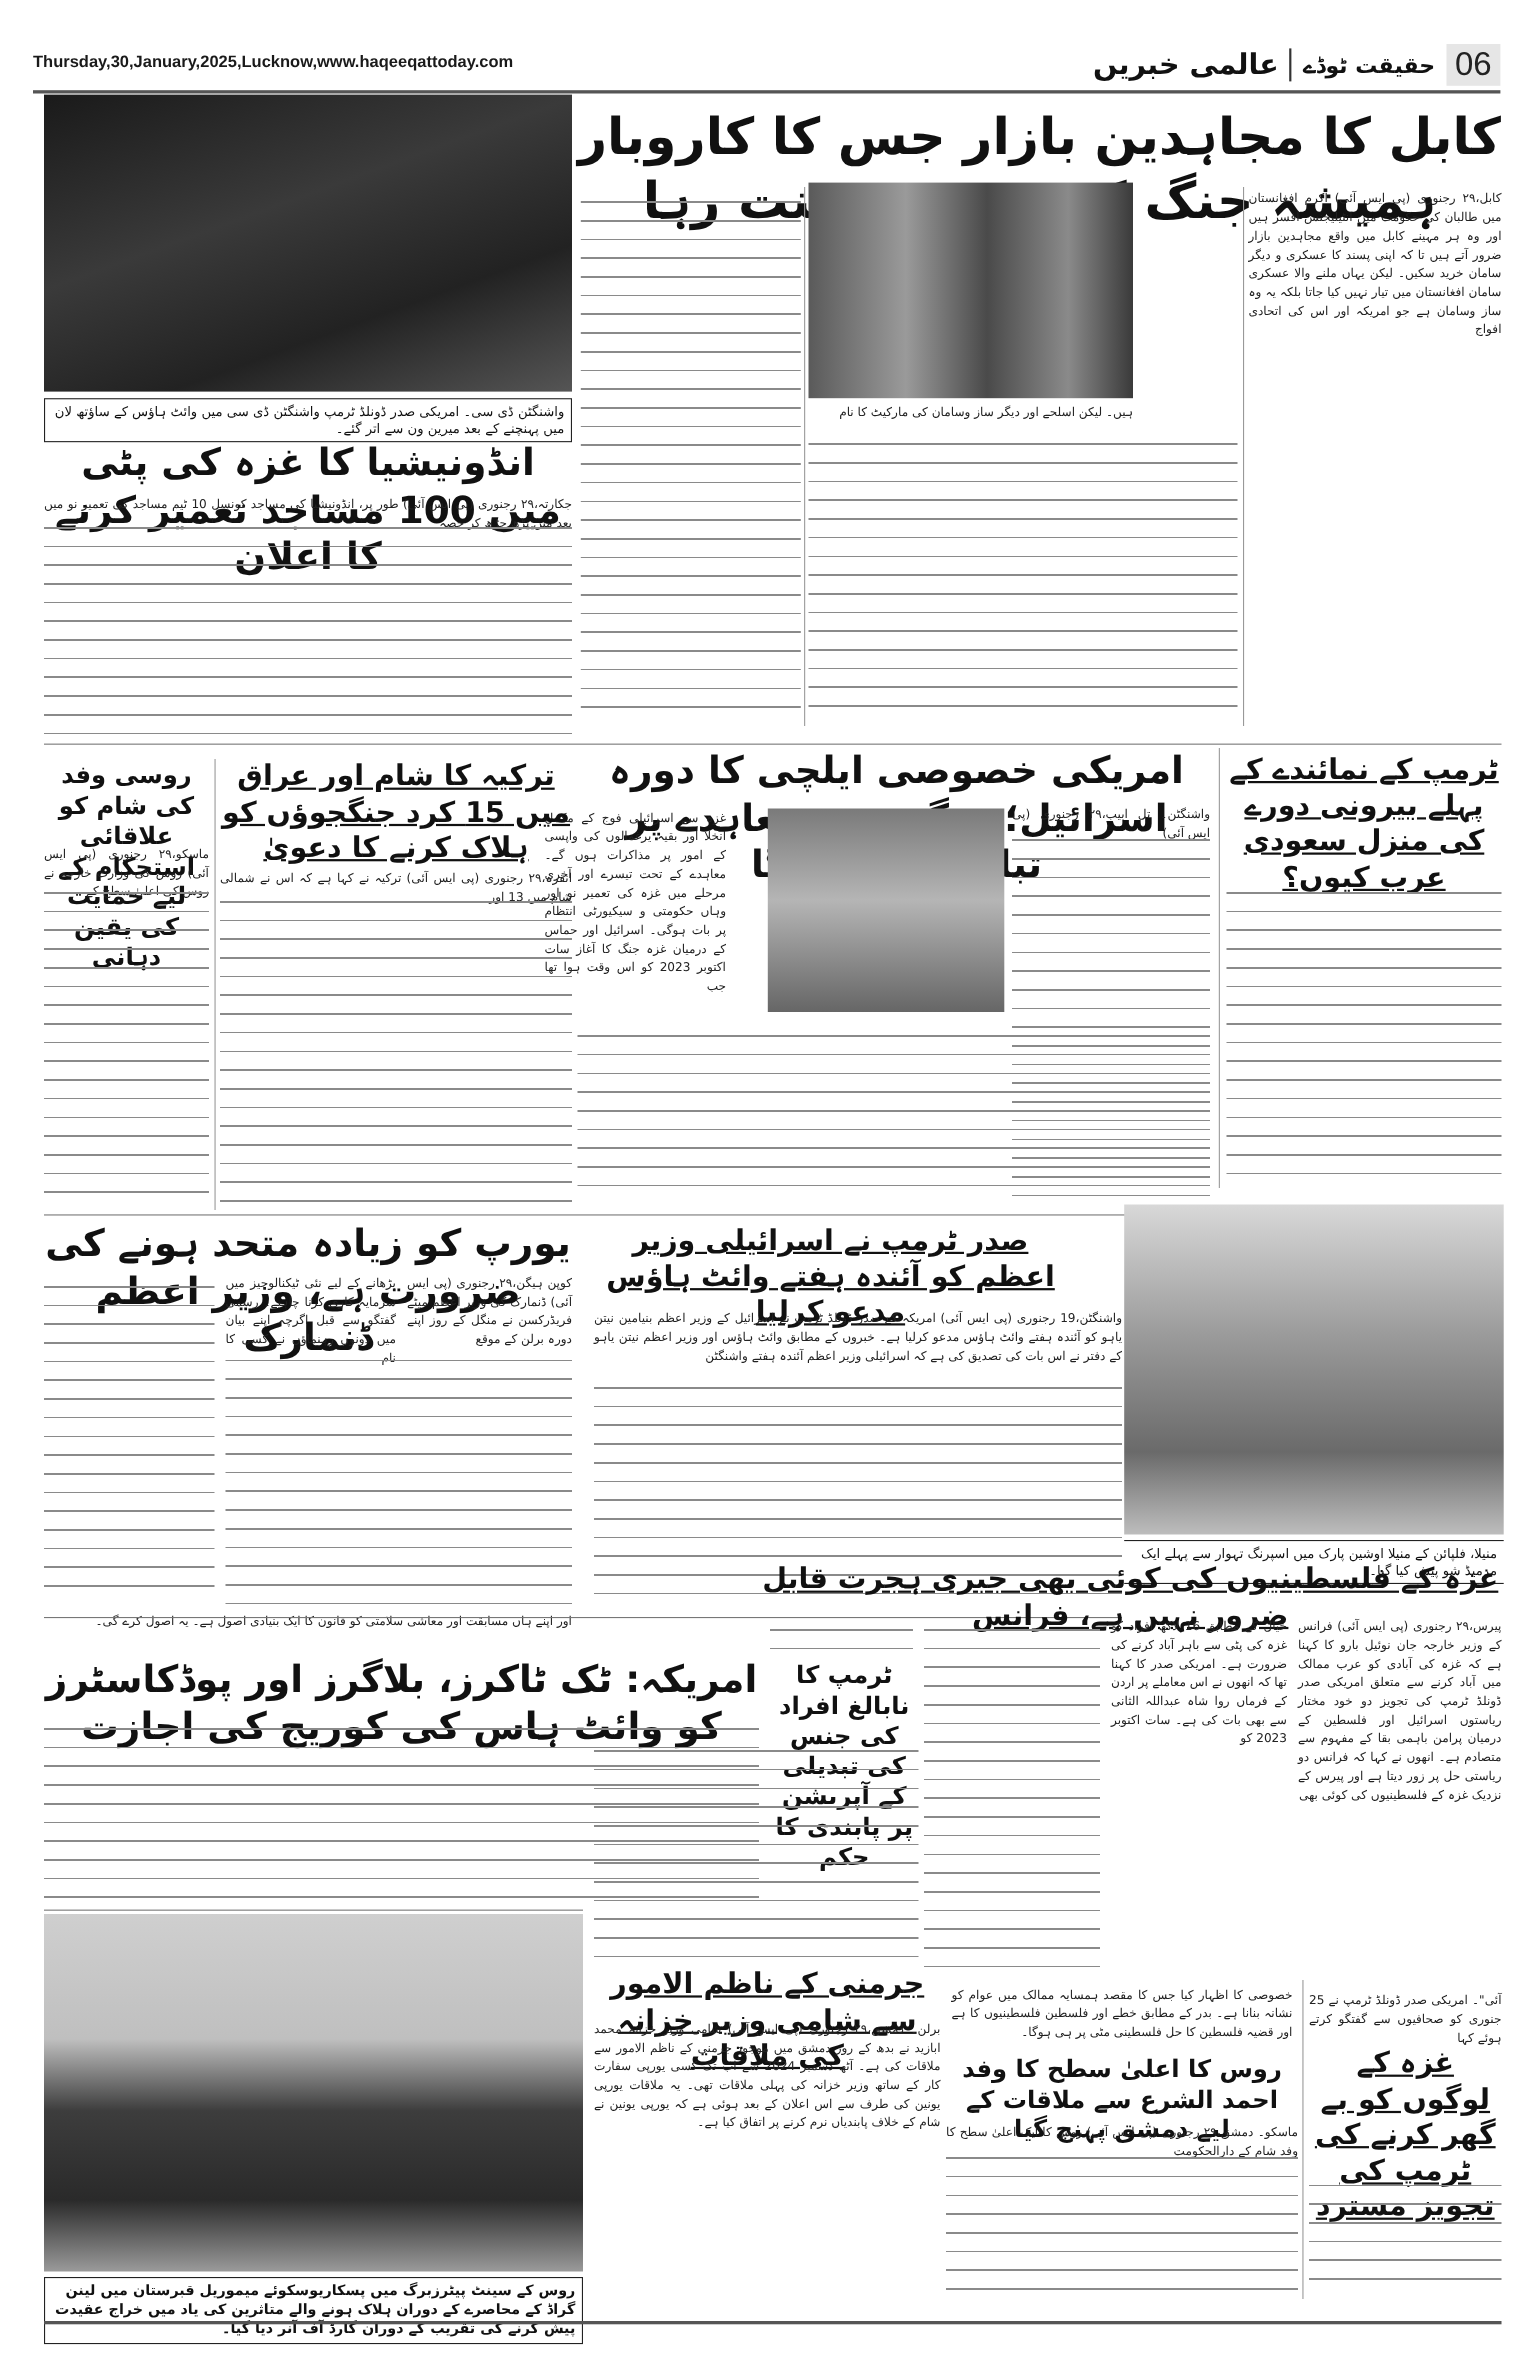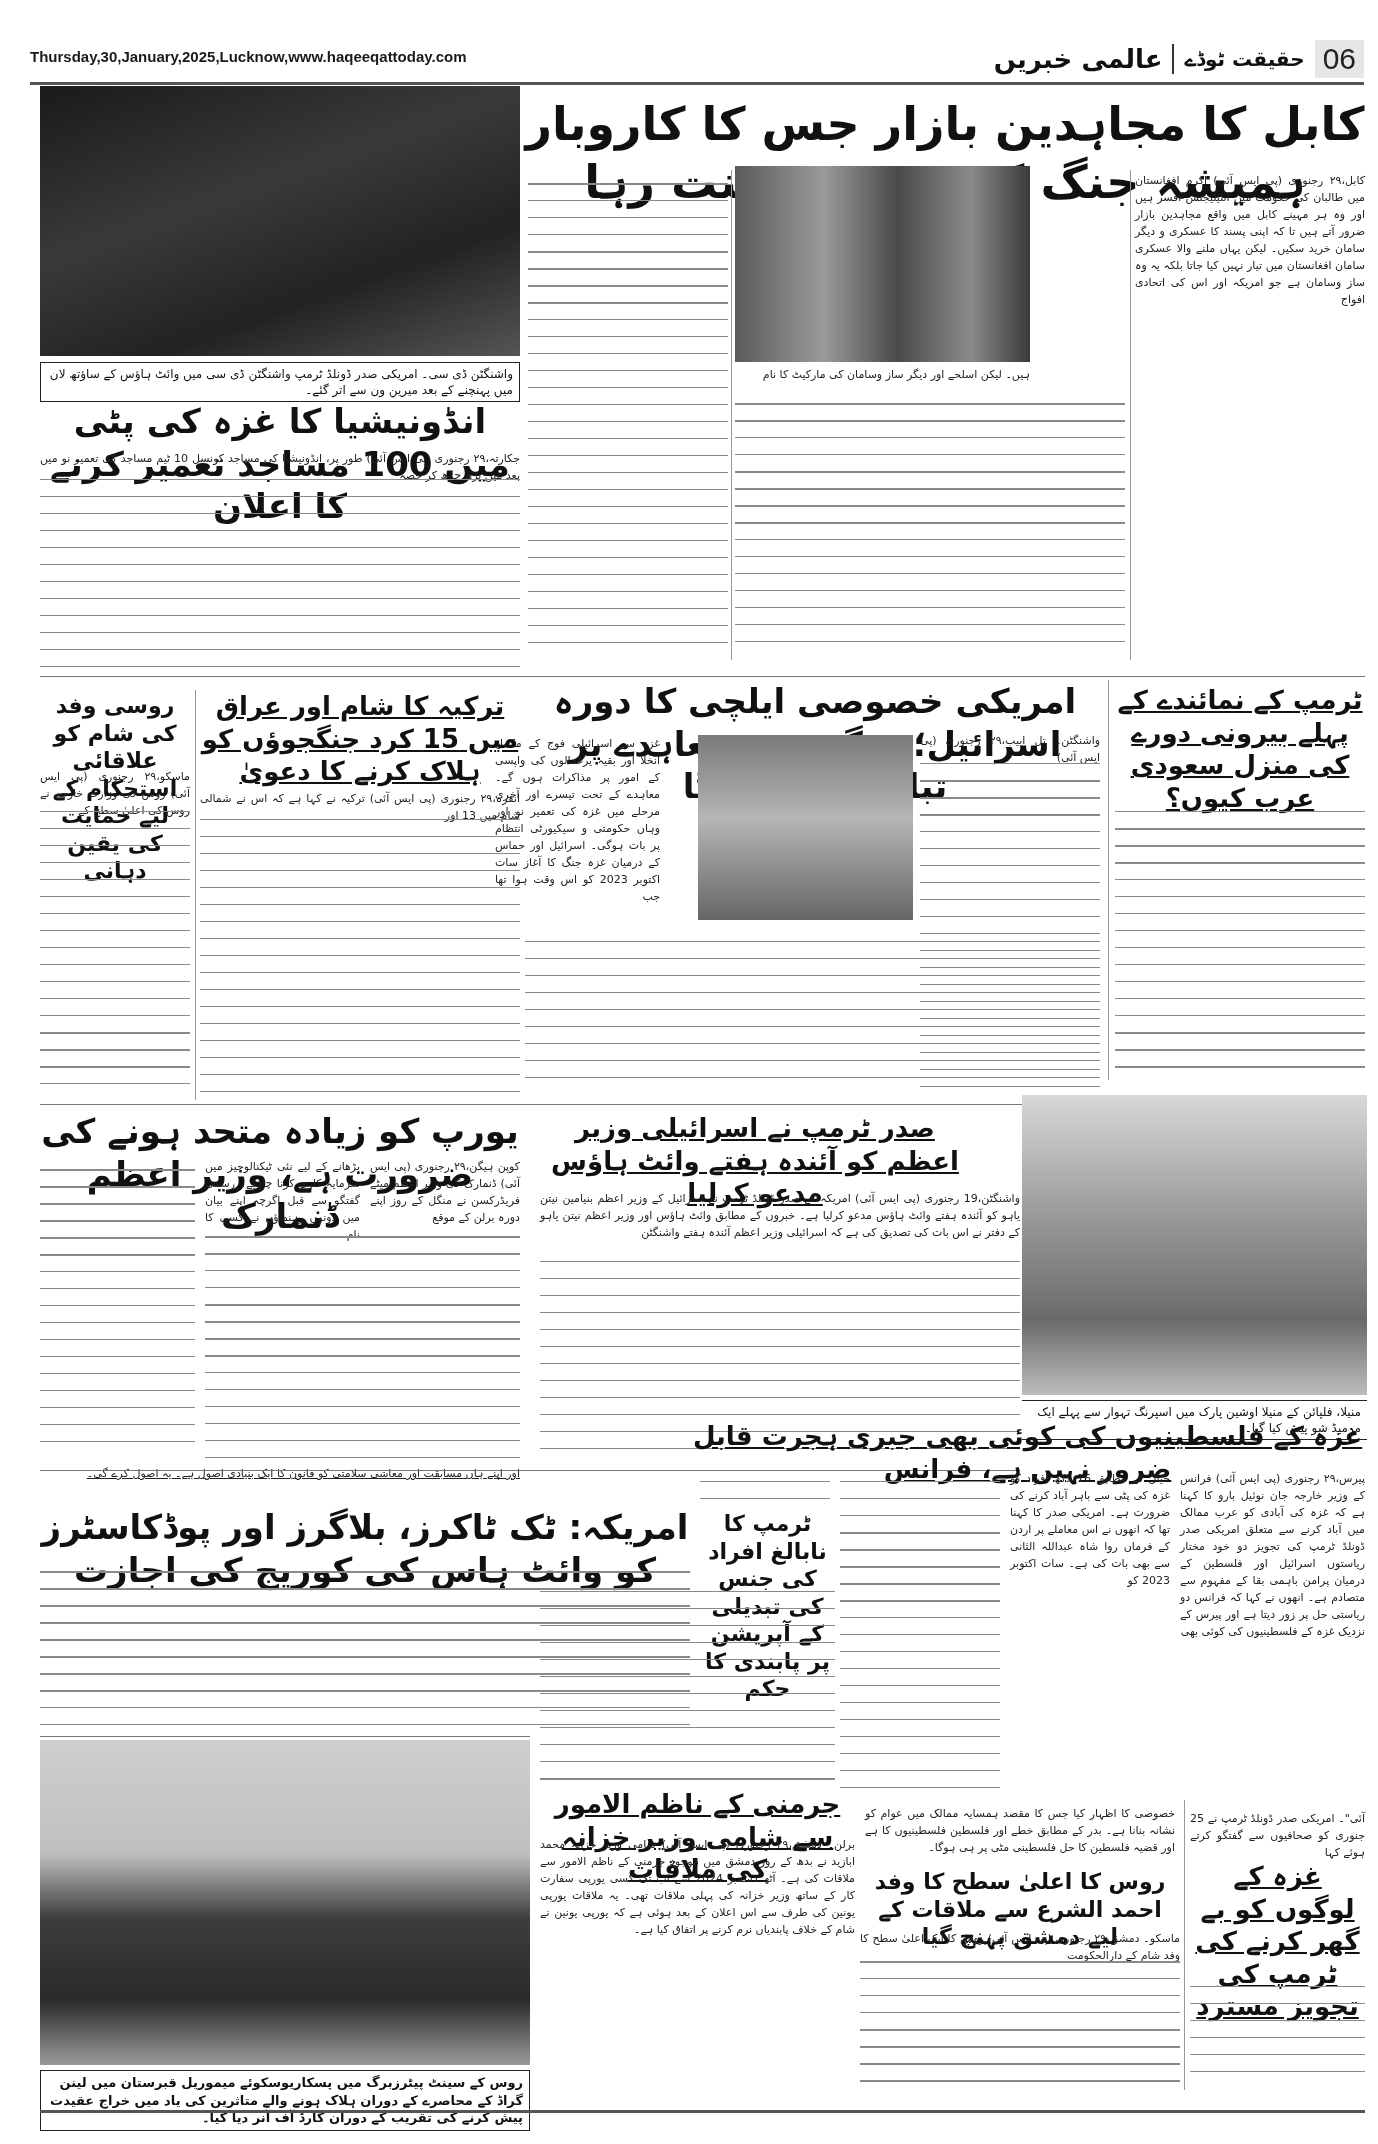--- a/index.html
+++ b/index.html
@@ -82,21 +82,21 @@
 <div class="abs col-lines" style="left:40px; top:800px; width:150px; height:300px;"></div>
 <div class="abs vrule" style="left:195px; top:690px; height:410px;"></div>
 
 <div class="abs hrule" style="left:40px; top:1104px; width:1065px;"></div>
 
 <div class="abs headline h-lg" style="left:40px; top:1110px; width:480px;">یورپ کو زیادہ متحد ہونے کی ضرورت ہے، وزیر اعظم ڈنمارک</div>
 <div class="abs body-text" style="left:370px; top:1158px; width:150px;">کوپن ہیگن،۲۹ رجنوری (پی ایس آئی) ڈنمارک کی وزیر اعظم میٹے فریڈرکسن نے منگل کے روز اپنے دورہ برلن کے موقع</div>
 <div class="abs body-text" style="left:205px; top:1158px; width:155px;">بڑھانے کے لیے نئی ٹیکنالوجیز میں سرمایہ کاری کرنا چاہیے۔ رسمی گفتگو سے قبل اگرچہ اپنے بیان میں دونوں رہنماؤں نے کسی کا نام</div>
 <div class="abs col-lines" style="left:40px; top:1158px; width:155px; height:300px;"></div>
 <div class="abs col-lines" style="left:205px; top:1225px; width:315px; height:235px;"></div>
-<div class="abs body-text" style="left:40px; top:1465px; width:480px;text-decoration:underline;">اور اپنے ہاں مسابقت اور معاشی سلامتی کو قانون کا ایک بنیادی اصول ہے۔ یہ اصول کرے گی۔</div>
+<div class="abs body-text" style="left:40px; top:1465px; width:480px;">اور اپنے ہاں مسابقت اور معاشی سلامتی کو قانون کا ایک بنیادی اصول ہے۔ یہ اصول کرے گی۔</div>
 
 <div class="abs headline h-md" style="left:540px; top:1112px; width:430px;text-align:center;">صدر ٹرمپ نے اسرائیلی وزیر اعظم کو آئندہ ہفتے وائٹ ہاؤس مدعو کرلیا</div>
 <div class="abs body-text" style="left:540px; top:1190px; width:480px;">واشنگٹن،19 رجنوری (پی ایس آئی) امریکہ کے صدر ڈونلڈ ٹرمپ نے اسرائیل کے وزیر اعظم بنیامین نیتن یاہو کو آئندہ ہفتے وائٹ ہاؤس مدعو کرلیا ہے۔ خبروں کے مطابق وائٹ ہاؤس اور وزیر اعظم نیتن یاہو کے دفتر نے اس بات کی تصدیق کی ہے کہ اسرائیلی وزیر اعظم آئندہ ہفتے واشنگٹن</div>
 <div class="abs col-lines" style="left:540px; top:1250px; width:480px; height:210px;"></div>
 
 <div class="abs photo water" style="left:1022px; top:1095px; width:345px; height:300px;"></div>
 <div class="abs caption" style="left:1022px; top:1400px; width:345px; border-left:none; border-right:none;">منیلا، فلپائن کے منیلا اوشین پارک میں اسپرنگ تہوار سے پہلے ایک مرمیڈ شو پیش کیا گیا۔</div>
 
 <div class="abs hrule" style="left:40px; top:1470px; width:980px;"></div>
 

